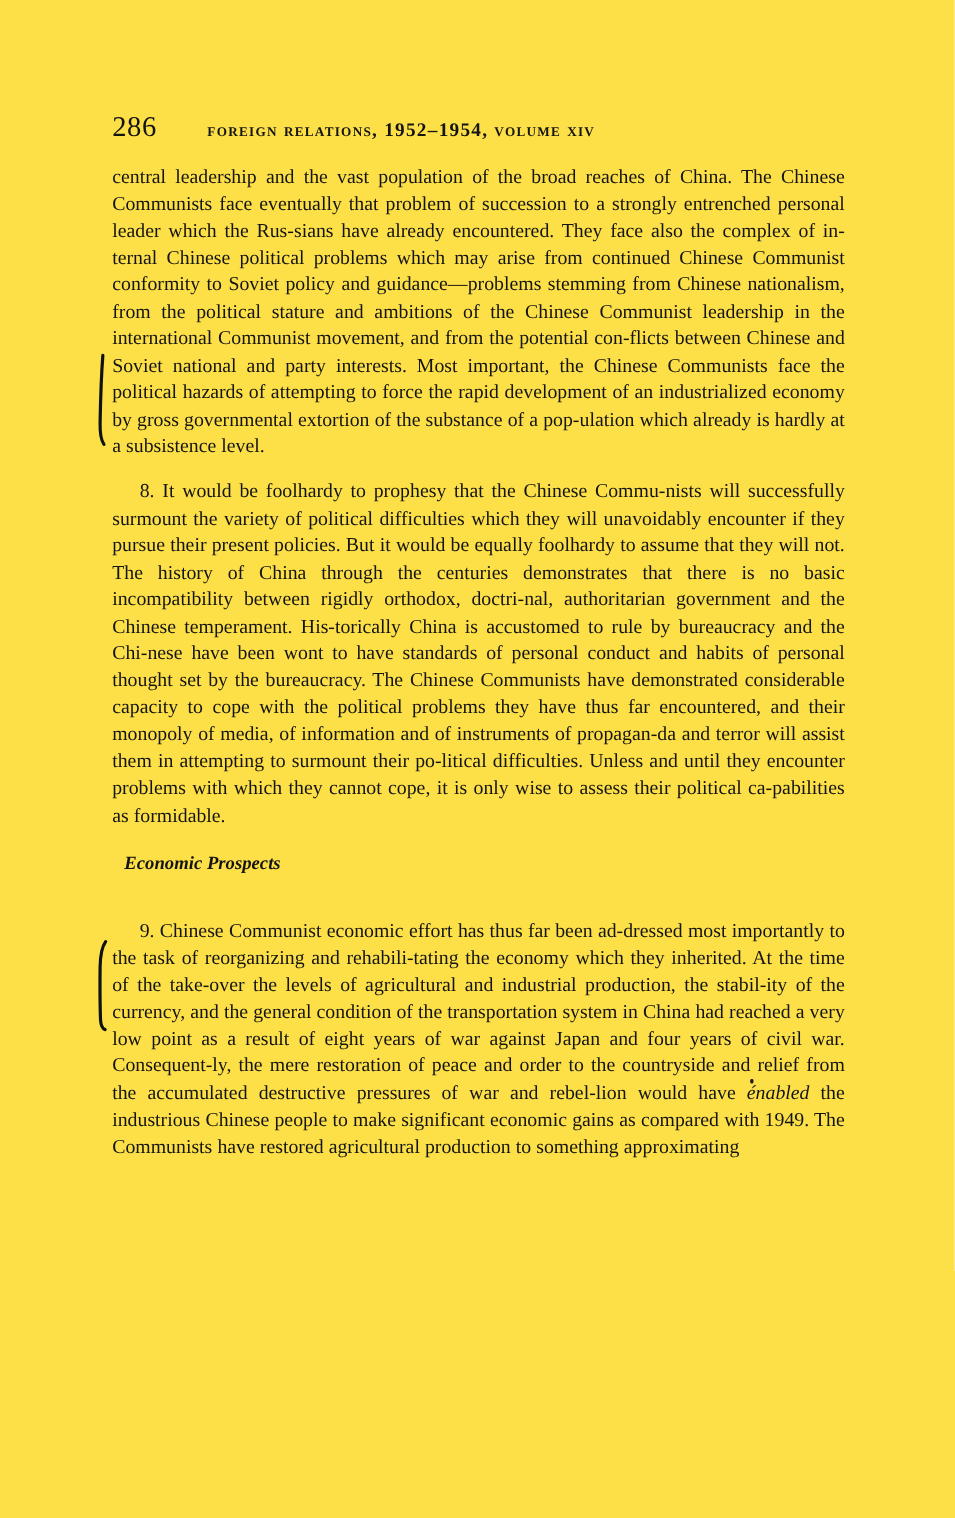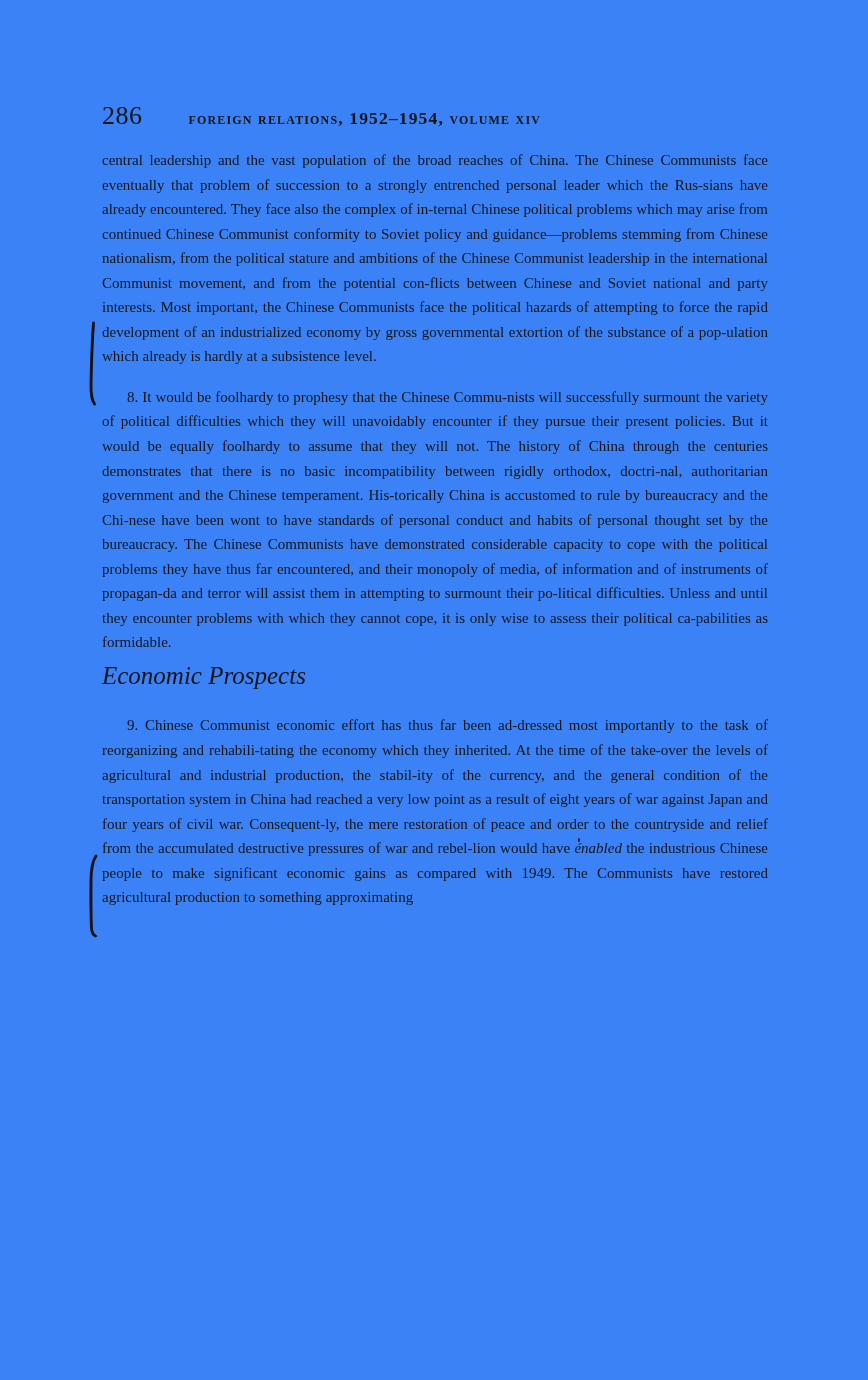--- a/index.html
+++ b/index.html
@@ -4,21 +4,21 @@
 <style>
   html, body {
     margin: 0;
     padding: 0;
     background: #ffffff;
   }
   .page {
     position: relative;
     width: 868px;
     height: 1380px;
-    background: #3b82f6;
+    background: #fde047;
     overflow: hidden;
     font-family: "Liberation Serif", "DejaVu Serif", serif;
     color: #141414;
   }
 
   
   .running-head {
     position: absolute;
     left: 102px;
     top: 103px;
@@ -47,39 +47,39 @@
 
   
   .column {
     position: absolute;
     left: 102px;
     top: 148px;
     width: 666px;
   }
   p.body-par {
     margin: 0;
-    font-size: 15px;
+    font-size: 18px;
     line-height: 24.55px;
     text-align: justify;
     text-justify: inter-word;
     text-indent: 0;
     white-space: pre-wrap;
     hyphens: none;
     word-spacing: 0.1px;
   }
   p.indent {
     text-indent: 25px;
     margin-top: 16px;
   }
   h2.subhead {
-    margin: 0;
-    font-size: 25px;
+    margin: 11px;
+    font-size: 17px;
     line-height: 24.55px;
     font-style: italic;
-    font-weight: 400;
+    font-weight: 700;
     text-align: left;
     white-space: pre;
   }
   .gap-sub-top { height: 9px; }
   .gap-sub-bottom { height: 9px; }
 
   
   .margin-mark {
     position: absolute;
     pointer-events: none;

